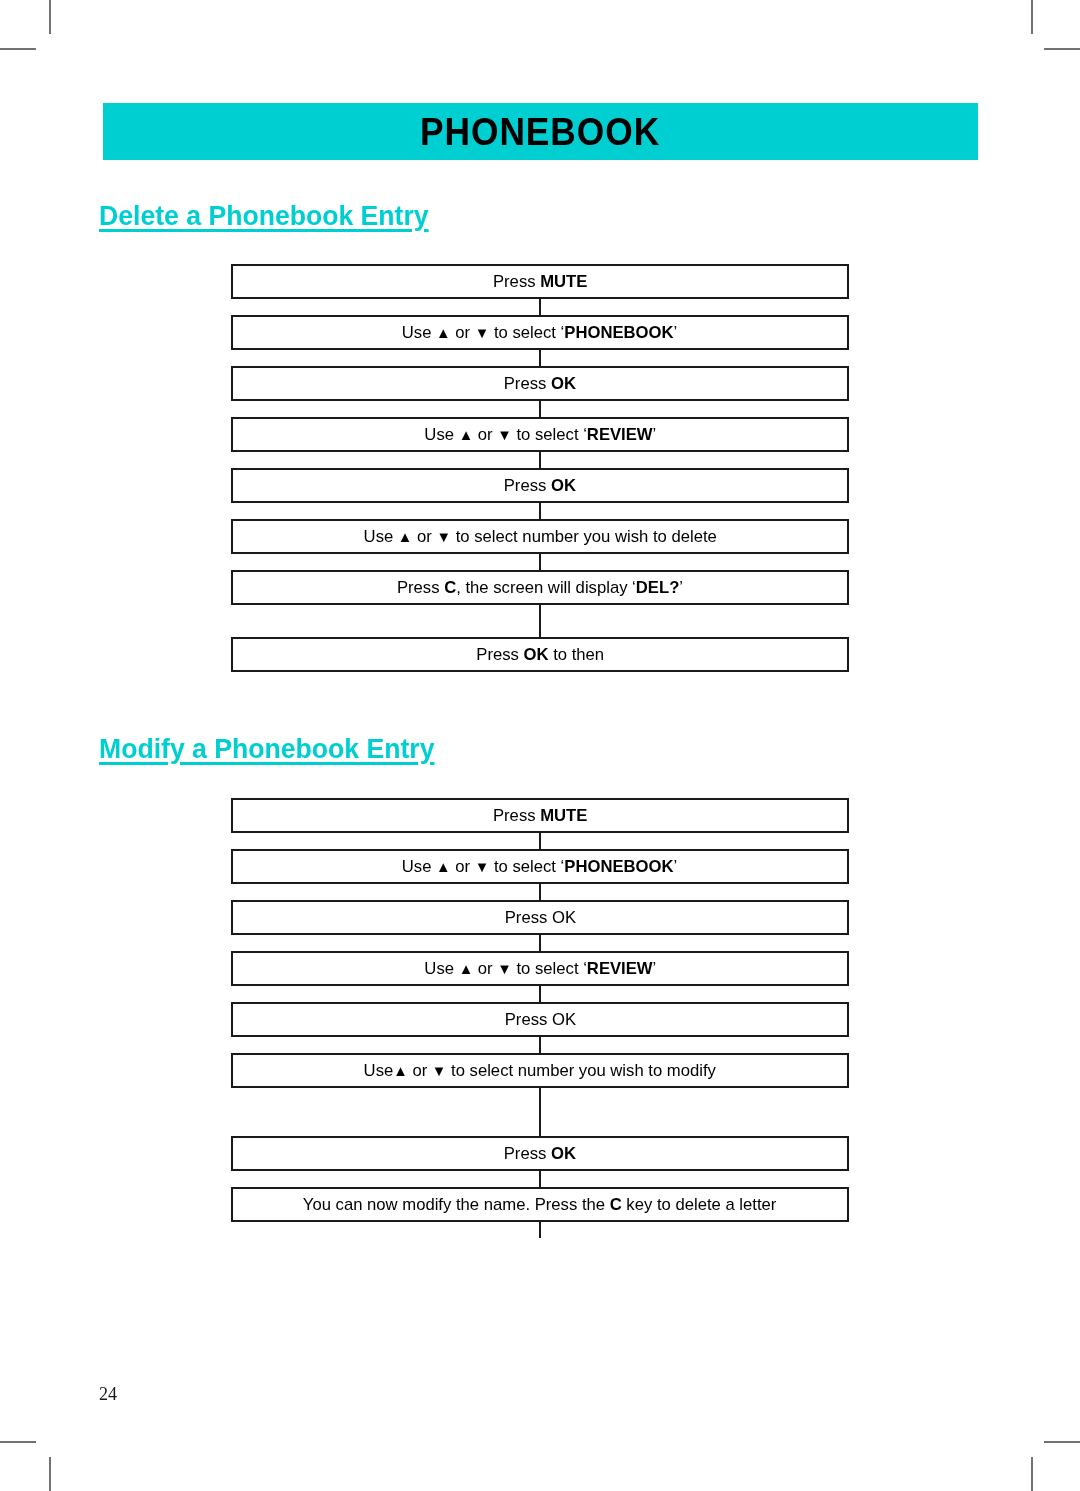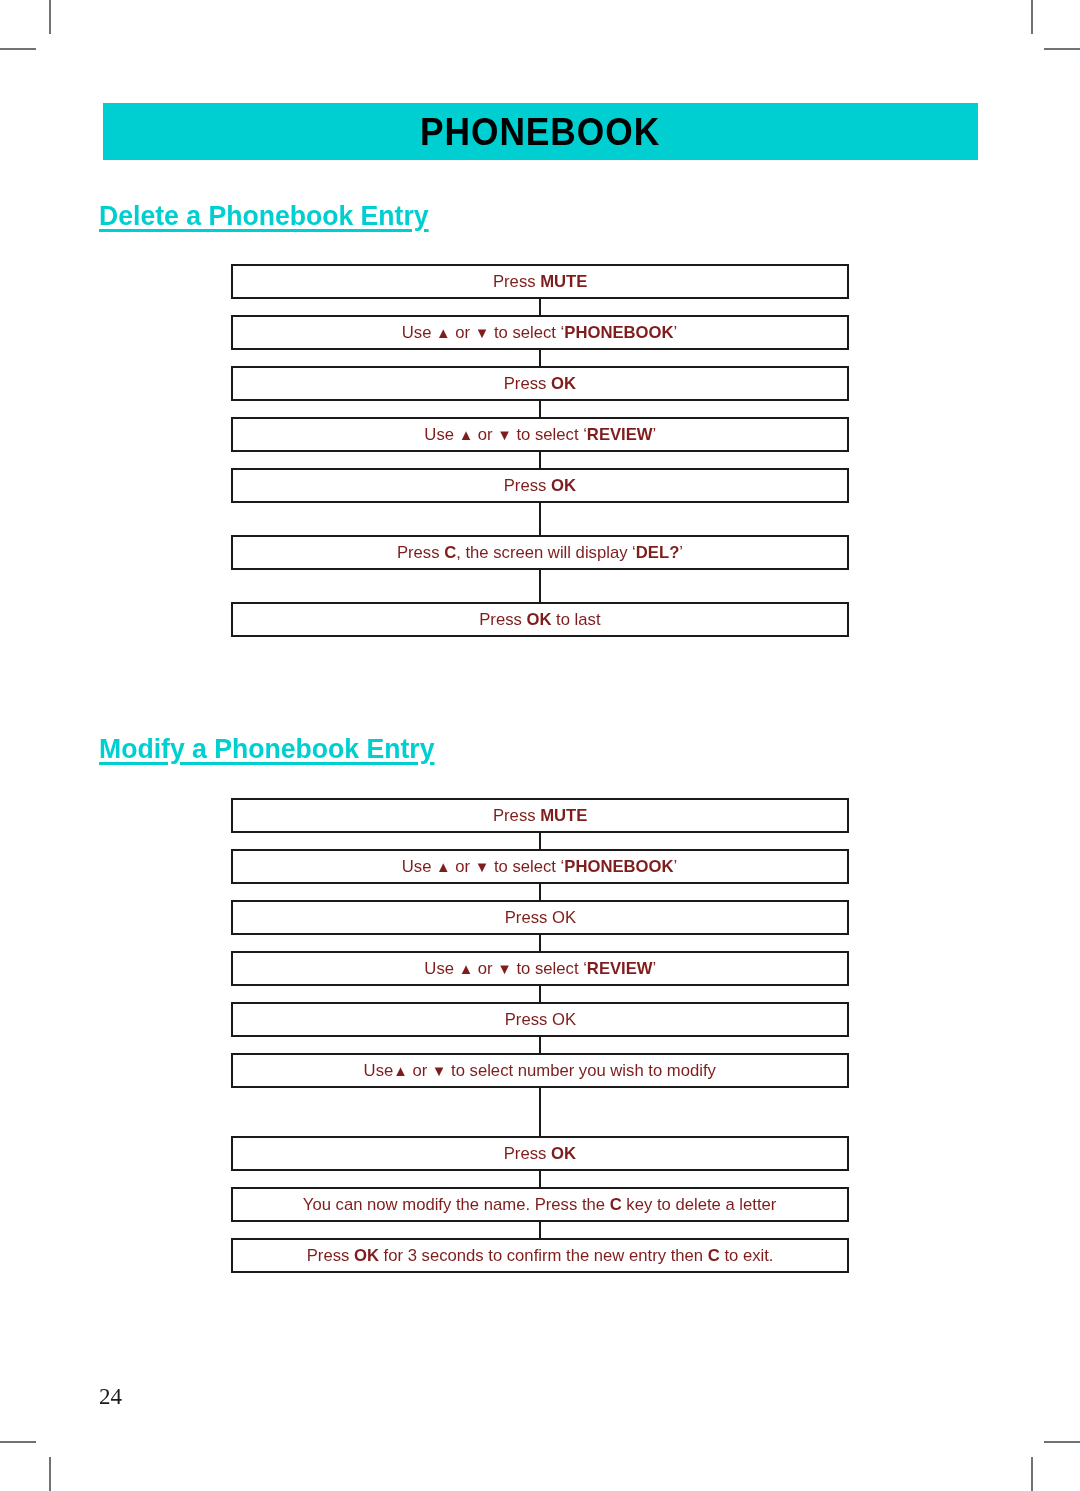--- a/index.html
+++ b/index.html
@@ -85,42 +85,42 @@
   .flow-box {
     box-sizing: border-box;
     width: 618px;
     height: 35px;
     border: 2px solid #1a1a1a;
     background: #ffffff;
     display: flex;
     align-items: center;
     justify-content: center;
     font-size: 17px;
-    color: #7f1d1d;
+    color: #000000;
     line-height: 1;
     white-space: nowrap;
   }
   .flow-box .txt { transform: scaleX(0.98); transform-origin: center; }
   .flow-box b { font-weight: bold; }
 
   .connector {
     width: 2px;
     height: 16px;
     background: #1a1a1a;
     margin: 0 auto;
   }
 
   .arrow-glyph { font-size: 15px; letter-spacing: 0; }
 
   .page-number {
     position: absolute;
     left: 99px;
     top: 1384px;
     font-family: "Liberation Serif", serif;
-    font-size: 23px;
+    font-size: 18px;
     color: #1a1a1a;
     text-align: right;
   }
 </style>
 </head>
 <body>
 
 <div class="crop-mark cm-tl-v"></div>
 <div class="crop-mark cm-tl-h"></div>
 <div class="crop-mark cm-tr-v"></div>
@@ -162,31 +162,36 @@
           <span class="txt"><span>Use </span><span class="arrow-glyph">▲</span><span> or </span><span class="arrow-glyph">▼</span><span> to select ‘</span><b>REVIEW</b><span>’</span></span>
         </div>
       </div>
       <div class="connector"></div>
       <div class="flow-row">
         <div class="flow-box">
           <span class="txt"><span>Press </span><b>OK</b></span>
         </div>
       </div>
       <div class="connector"></div>
+      <div class="flow-row">
+        <div class="flow-box">
+          <span class="txt"><span>Use </span><span class="arrow-glyph">▲</span><span> or </span><span class="arrow-glyph">▼</span><span>  to select number you wish to delete</span></span>
+        </div>
+      </div>
       <div class="connector"></div>
       <div class="flow-row">
         <div class="flow-box">
           <span class="txt"><span>Press </span><b>C</b><span>, the screen will display ‘</span><b>DEL?</b><span>’</span></span>
         </div>
       </div>
       <div class="connector"></div>
       <div class="connector"></div>
       <div class="flow-row">
         <div class="flow-box">
-          <span class="txt"><span>Press </span><b>OK</b><span> to last</span></span>
+          <span class="txt"><span>Press </span><b>OK</b><span> to then</span></span>
         </div>
       </div>
     </div>
 
   <div class="section-heading heading-modify">Modify a Phonebook Entry</div>
 
   <div class="flow flow-modify">
       <div class="flow-row">
         <div class="flow-box">
           <span class="txt"><span>Press </span><b>MUTE</b></span>
@@ -230,22 +235,17 @@
           <span class="txt"><span>Press </span><b>OK</b></span>
         </div>
       </div>
       <div class="connector"></div>
       <div class="flow-row">
         <div class="flow-box">
           <span class="txt"><span>You can now modify the name. Press the </span><b>C</b><span> key to delete a letter</span></span>
         </div>
       </div>
       <div class="connector"></div>
-      <div class="flow-row">
-        <div class="flow-box">
-          <span class="txt"><span>Press </span><b>OK</b><span> for 3 seconds to confirm the new entry then </span><b>C</b><span> to exit.</span></span>
-        </div>
-      </div>
     </div>
 
   <div class="page-number">24</div>
 
 </div>
 
 </body></html>

